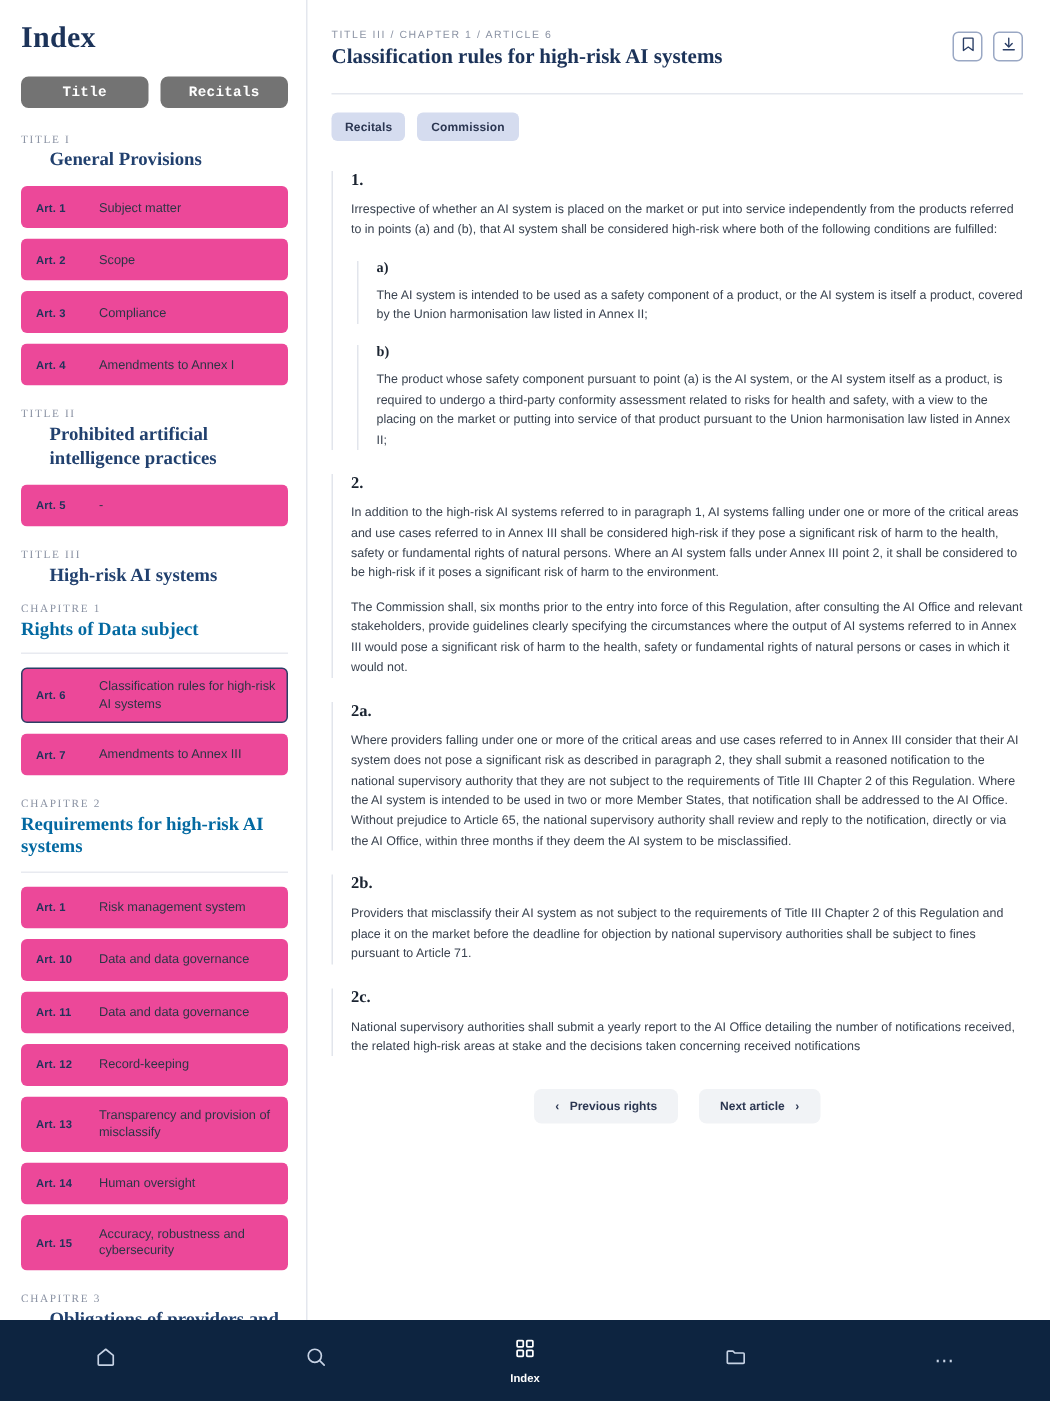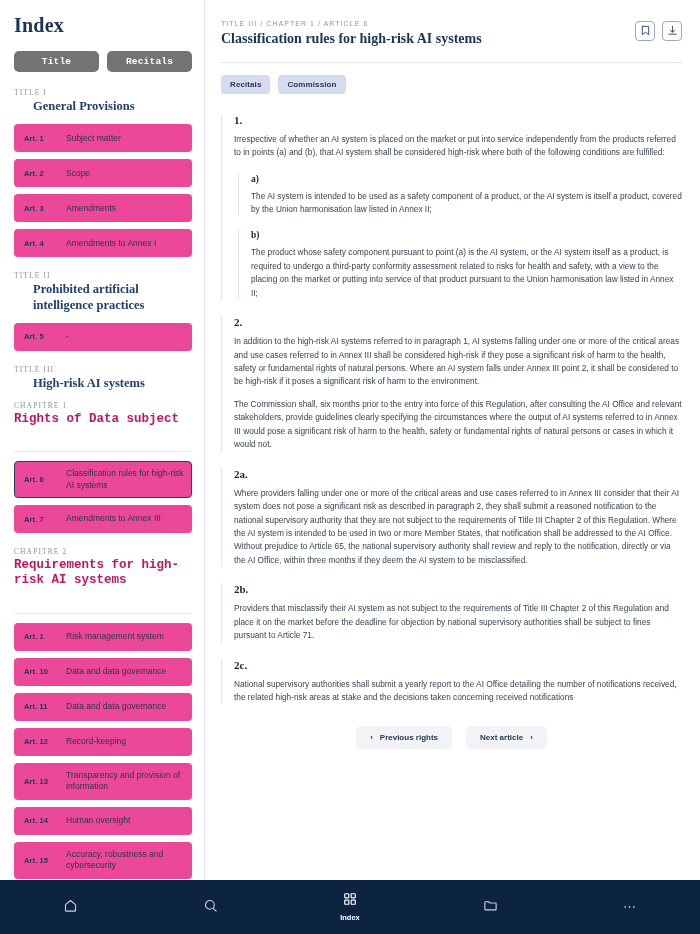--- a/index.html
+++ b/index.html
@@ -41,24 +41,24 @@
     margin-bottom: 2px; font-family: Liberation Serif, serif;
   }
   .title-heading {
     font-family: "Liberation Serif", serif;
     font-size: 12.5px; font-weight: bold;
     color: #21406e; line-height: 1.22;
     margin-bottom: 10px;
     margin-left: 19px;
   }
   .chap-heading {
-    font-family: Liberation Mono, monospace;
+    font-family: Liberation Serif, serif;
     font-size: 12.5px; font-weight: bold;
-    color: #be185d; line-height: 1.22;
-    padding-bottom: 24px;
+    color: #0369a1; line-height: 1.22;
+    padding-bottom: 8px;
     border-bottom: 1px solid #e8eaf0;
     margin-bottom: 9px;
   }
   .art-list { display: flex; flex-direction: column; gap: 7px; margin-bottom: 14px; }
   .art-item {
     background: #ec4899; border-radius: 4px;
     min-height: 28px; display: flex; align-items: center;
     padding: 6px 6px 6px 9px; cursor: pointer;
     border: 1px solid transparent;
   }
@@ -169,21 +169,21 @@
             <div class="art-item">
               <div class="art-num">Art. 1</div>
               <div class="art-label">Subject matter</div>
             </div>
             <div class="art-item">
               <div class="art-num">Art. 2</div>
               <div class="art-label">Scope</div>
             </div>
             <div class="art-item">
               <div class="art-num">Art. 3</div>
-              <div class="art-label">Amendments</div>
+              <div class="art-label">Compliance</div>
             </div>
             <div class="art-item">
               <div class="art-num">Art. 4</div>
               <div class="art-label">Amendments to Annex I</div>
             </div>
           </div>
         </div>
         <div class="sec-gap">
           <div class="title-kicker">TITLE II</div>
           <div class="title-heading">Prohibited artificial intelligence practices</div>
@@ -227,21 +227,21 @@
             <div class="art-item">
               <div class="art-num">Art. 11</div>
               <div class="art-label">Data and data governance</div>
             </div>
             <div class="art-item">
               <div class="art-num">Art. 12</div>
               <div class="art-label">Record-keeping</div>
             </div>
             <div class="art-item">
               <div class="art-num">Art. 13</div>
-              <div class="art-label">Transparency and provision of information</div>
+              <div class="art-label">Transparency and provision of misclassify</div>
             </div>
             <div class="art-item">
               <div class="art-num">Art. 14</div>
               <div class="art-label">Human oversight</div>
             </div>
             <div class="art-item">
               <div class="art-num">Art. 15</div>
               <div class="art-label">Accuracy, robustness and cybersecurity</div>
             </div>
           </div>

